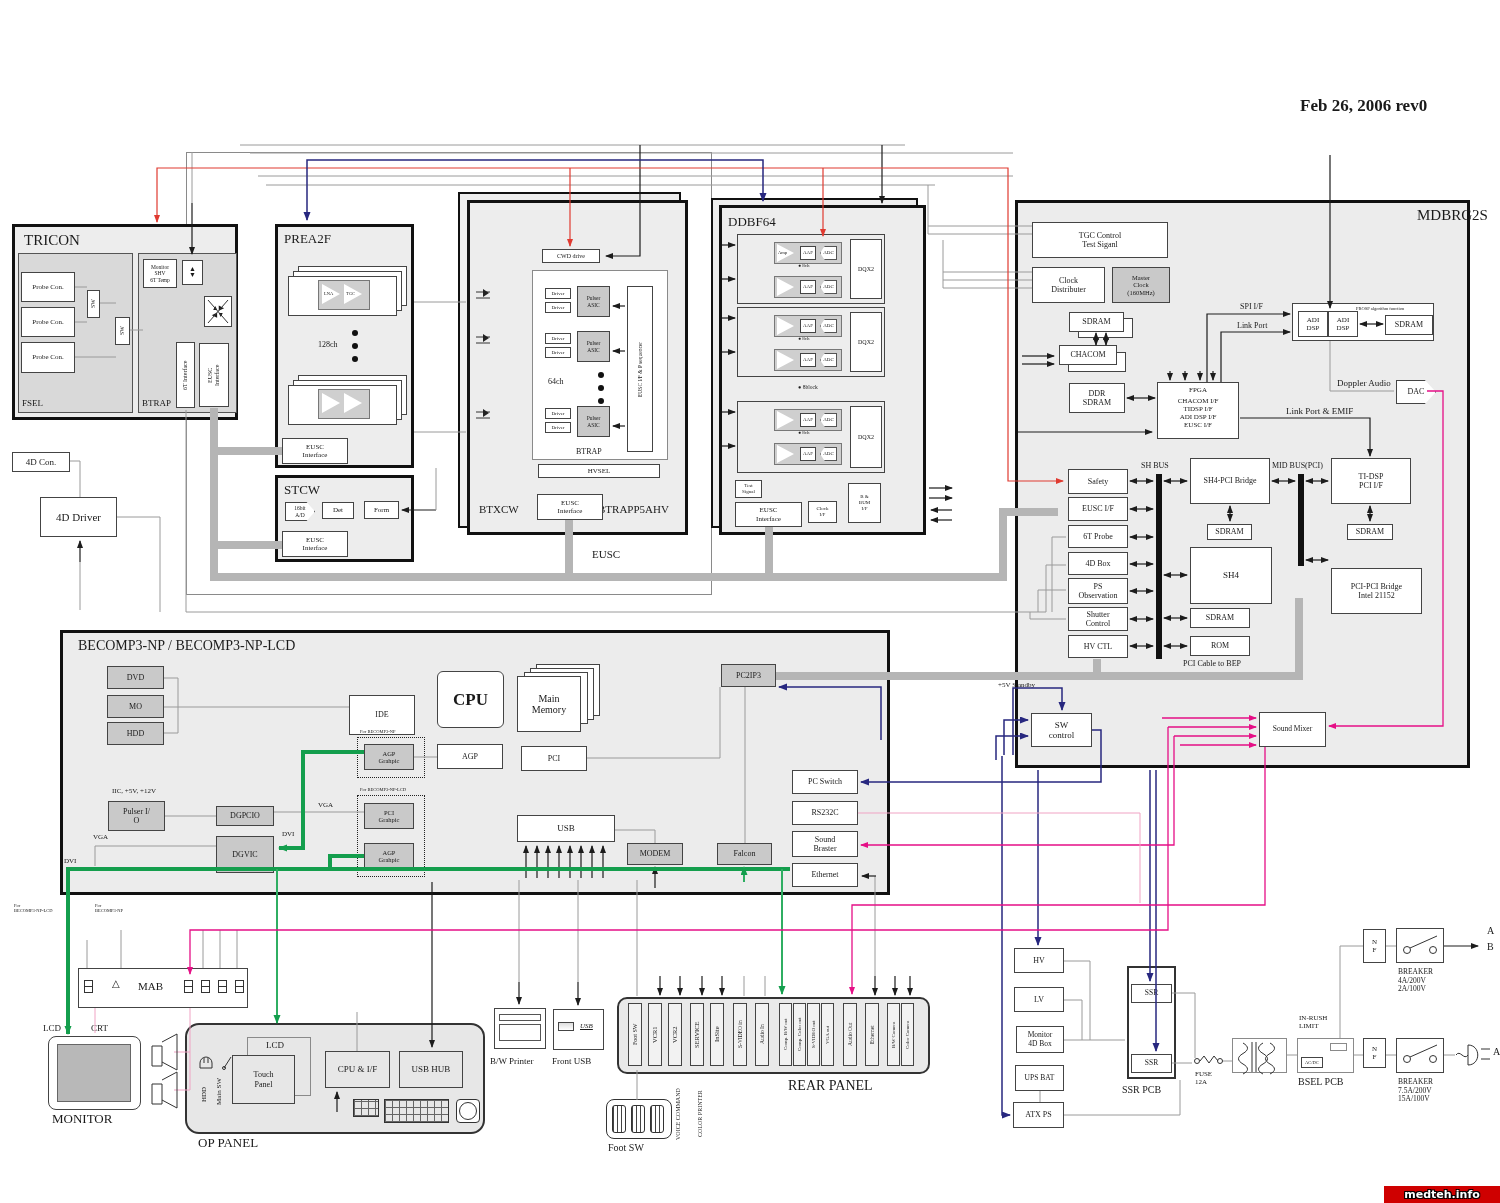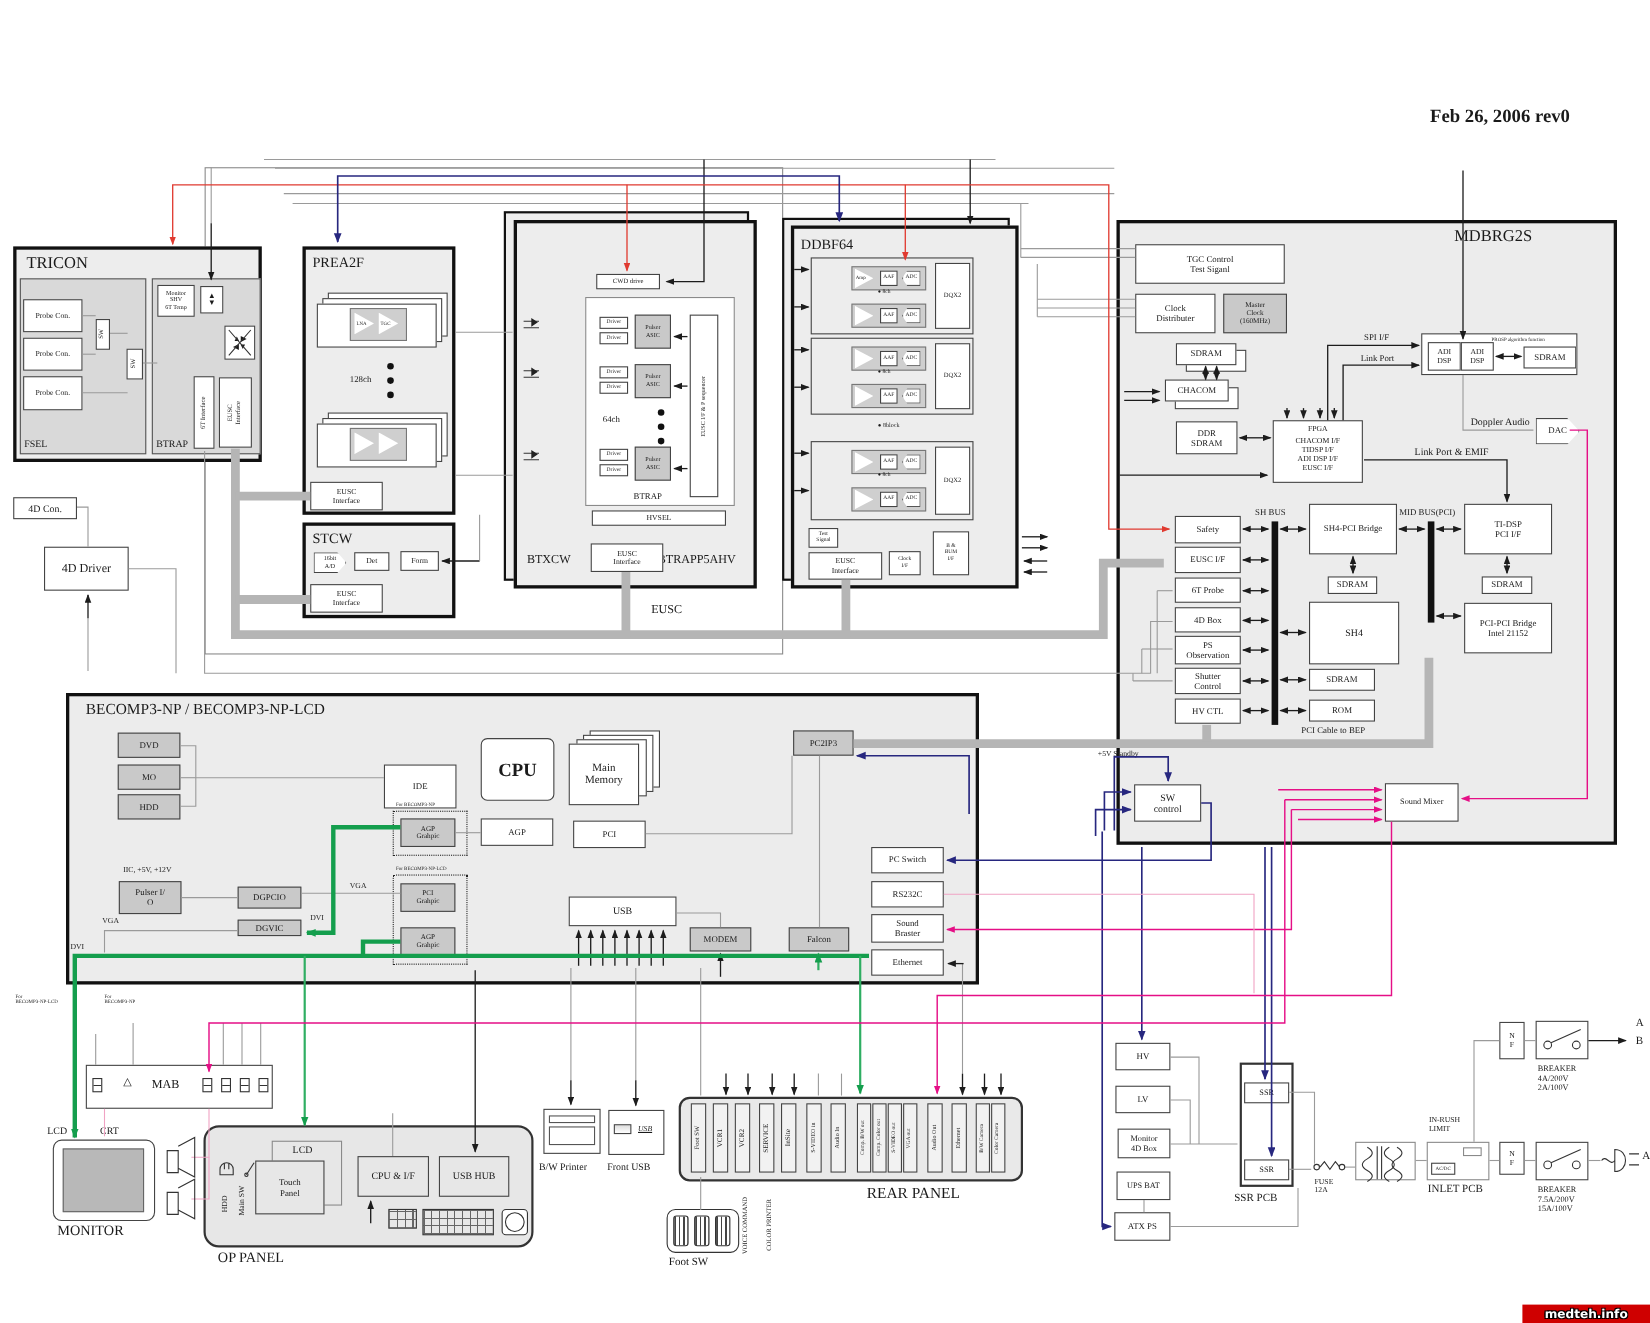--- a/index.html
+++ b/index.html
@@ -188,21 +188,21 @@
 Signal</div>
   <div class="a box f7" style="left:735px;top:502px;width:67px;height:25px">EUSC
 Interface</div>
   <div class="a box f5" style="left:808px;top:501px;width:29px;height:22px">Clock
 I/F</div>
   <div class="a box f5" style="left:848px;top:483px;width:33px;height:40px">B &amp;
 BUM
 I/F</div>
 
   <div class="a blk" style="left:1015px;top:200px;width:455px;height:568px;background:#ececec"></div>
-  <div class="a lbl f15" style="left:1322px;top:207px">MDBRG2S</div>
+  <div class="a lbl f15" style="left:1417px;top:207px">MDBRG2S</div>
   <div class="a box f8" style="left:1032px;top:222px;width:136px;height:36px">TGC Control
 Test Siganl</div>
   <div class="a box f8" style="left:1032px;top:267px;width:73px;height:36px">Clock
 Distributer</div>
   <div class="a box f65 gbox" style="left:1112px;top:267px;width:58px;height:36px">Master
 Clock
 (160MHz)</div>
   <div class="a box f8" style="left:1078px;top:318px;width:55px;height:20px">SDRAM</div>
   <div class="a box f8" style="left:1069px;top:312px;width:55px;height:20px">SDRAM</div>
   <div class="a box f8" style="left:1068px;top:352px;width:58px;height:20px">CHACOM</div>
@@ -244,21 +244,21 @@
   <div class="a box f8" style="left:1190px;top:458px;width:80px;height:46px">SH4-PCI Bridge</div>
   <div class="a box f8" style="left:1207px;top:524px;width:45px;height:16px">SDRAM</div>
   <div class="a box f9" style="left:1190px;top:547px;width:82px;height:57px">SH4</div>
   <div class="a box f8" style="left:1190px;top:608px;width:60px;height:20px">SDRAM</div>
   <div class="a box f8" style="left:1190px;top:636px;width:60px;height:20px">ROM</div>
   <div class="a lbl f8" style="left:1272px;top:461px">MID BUS(PCI)</div>
   <div class="a bus" style="left:1298px;top:474px;width:6px;height:92px"></div>
   <div class="a box f8" style="left:1331px;top:458px;width:80px;height:46px">TI-DSP
 PCI I/F</div>
   <div class="a box f8" style="left:1347px;top:524px;width:46px;height:16px">SDRAM</div>
-  <div class="a box f8" style="left:1331px;top:548px;width:80px;height:46px">PCI-PCI Bridge
+  <div class="a box f8" style="left:1331px;top:568px;width:91px;height:46px">PCI-PCI Bridge
 Intel 21152</div>
   <div class="a lbl f8" style="left:1183px;top:659px">PCI Cable to BEP</div>
   <div class="a box f75" style="left:1259px;top:712px;width:67px;height:35px">Sound Mixer</div>
 
   <div class="a lbl f7" style="left:998px;top:681px">+5V Standby</div>
   <div class="a box f9" style="left:1031px;top:713px;width:61px;height:34px">SW
 control</div>
 
   <div class="a blk" style="left:60px;top:630px;width:830px;height:265px;background:#ececec"></div>
   <div class="a lbl f14" style="left:78px;top:638px">BECOMP3-NP   /   BECOMP3-NP-LCD</div>
@@ -281,21 +281,21 @@
   <div class="a lbl f45" style="left:360px;top:787px">For  BECOMP3-NP-LCD</div>
   <div class="a dot3" style="left:357px;top:795px;width:68px;height:82px"></div>
   <div class="a box f65 gbox" style="left:364px;top:803px;width:50px;height:26px">PCI
 Grahpic</div>
   <div class="a box f65 gbox" style="left:364px;top:843px;width:50px;height:26px">AGP
 Grahpic</div>
   <div class="a lbl f7" style="left:112px;top:787px">IIC, +5V, +12V</div>
   <div class="a box f8 gbox" style="left:108px;top:801px;width:57px;height:30px">Pulser I/
 O</div>
   <div class="a box f8 gbox" style="left:216px;top:806px;width:58px;height:20px">DGPCIO</div>
-  <div class="a box f8 gbox" style="left:216px;top:836px;width:58px;height:15px">DGVIC</div>
+  <div class="a box f8 gbox" style="left:216px;top:836px;width:58px;height:37px">DGVIC</div>
   <div class="a lbl f7" style="left:318px;top:801px">VGA</div>
   <div class="a lbl f7" style="left:282px;top:830px">DVI</div>
   <div class="a lbl f7" style="left:93px;top:833px">VGA</div>
   <div class="a lbl f7" style="left:64px;top:857px">DVI</div>
   <div class="a box f9" style="left:517px;top:815px;width:98px;height:27px">USB</div>
   <div class="a box f8 gbox" style="left:627px;top:843px;width:56px;height:22px">MODEM</div>
   <div class="a box f8 gbox" style="left:717px;top:843px;width:55px;height:22px">Falcon</div>
   <div class="a box f8 gbox" style="left:721px;top:664px;width:55px;height:23px">PC2IP3</div>
   <div class="a box f8" style="left:792px;top:770px;width:66px;height:24px">PC Switch</div>
   <div class="a box f8" style="left:792px;top:801px;width:66px;height:24px">RS232C</div>
@@ -384,21 +384,21 @@
   <div class="a box f75" style="left:1131px;top:1054px;width:41px;height:19px">SSR</div>
   <div class="a lbl f10" style="left:1122px;top:1084px">SSR PCB</div>
   <div class="a lbl f7" style="left:1195px;top:1070px;white-space:pre-line">FUSE
 12A</div>
   <div class="a thin" style="left:1232px;top:1038px;width:55px;height:35px;background:#fff"></div>
   <div class="a lbl f7" style="left:1299px;top:1014px;white-space:pre-line">IN-RUSH
 LIMIT</div>
   <div class="a thin" style="left:1297px;top:1038px;width:57px;height:35px;background:#fff"></div>
   <div class="a box f45" style="left:1301px;top:1057px;width:22px;height:11px">AC/DC</div>
   <div class="a thin" style="left:1330px;top:1043px;width:17px;height:8px"></div>
-  <div class="a lbl f10" style="left:1298px;top:1076px">INLET PCB</div>
+  <div class="a lbl f10" style="left:1298px;top:1076px">BSEL PCB</div>
   <div class="a box f7" style="left:1363px;top:929px;width:23px;height:34px;border-width:1.5px">N
 F</div>
   <div class="a box f7" style="left:1363px;top:1038px;width:23px;height:30px;border-width:1.5px">N
 F</div>
   <div class="a box" style="left:1396px;top:928px;width:48px;height:35px;border-width:1.5px"></div>
   <div class="a box" style="left:1396px;top:1038px;width:48px;height:35px;border-width:1.5px"></div>
   <div class="a lbl f75" style="left:1398px;top:968px;white-space:pre-line">BREAKER
 4A/200V
 2A/100V</div>
   <div class="a lbl f75" style="left:1398px;top:1078px;white-space:pre-line">BREAKER

